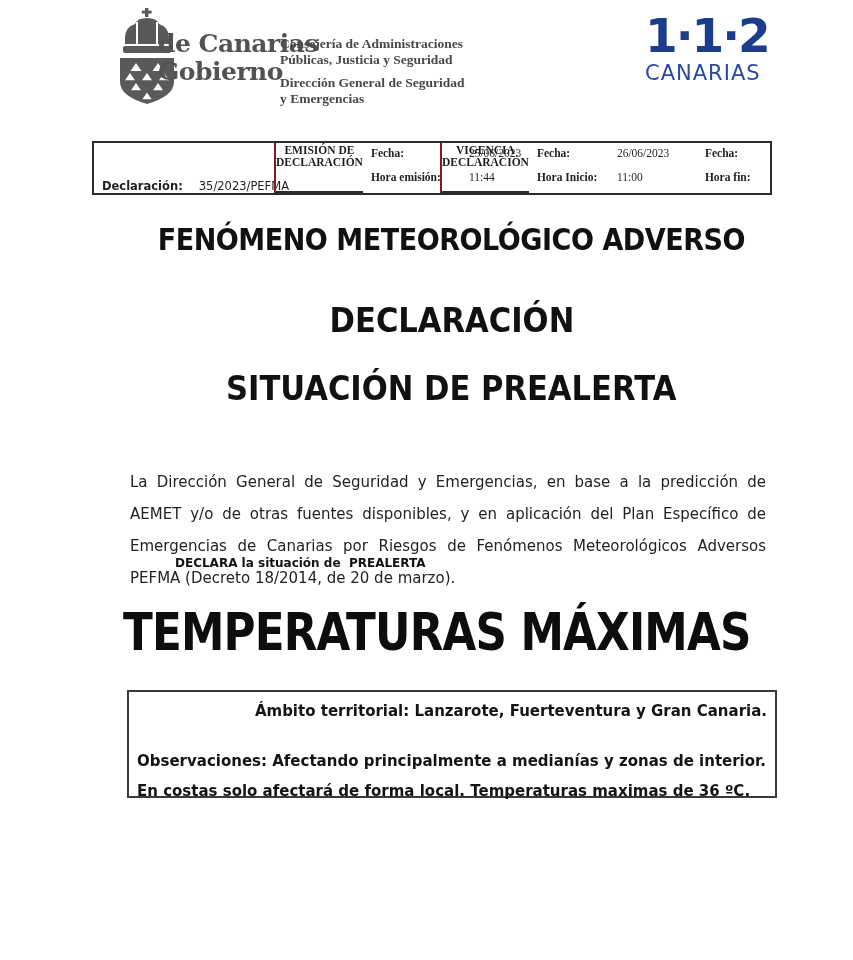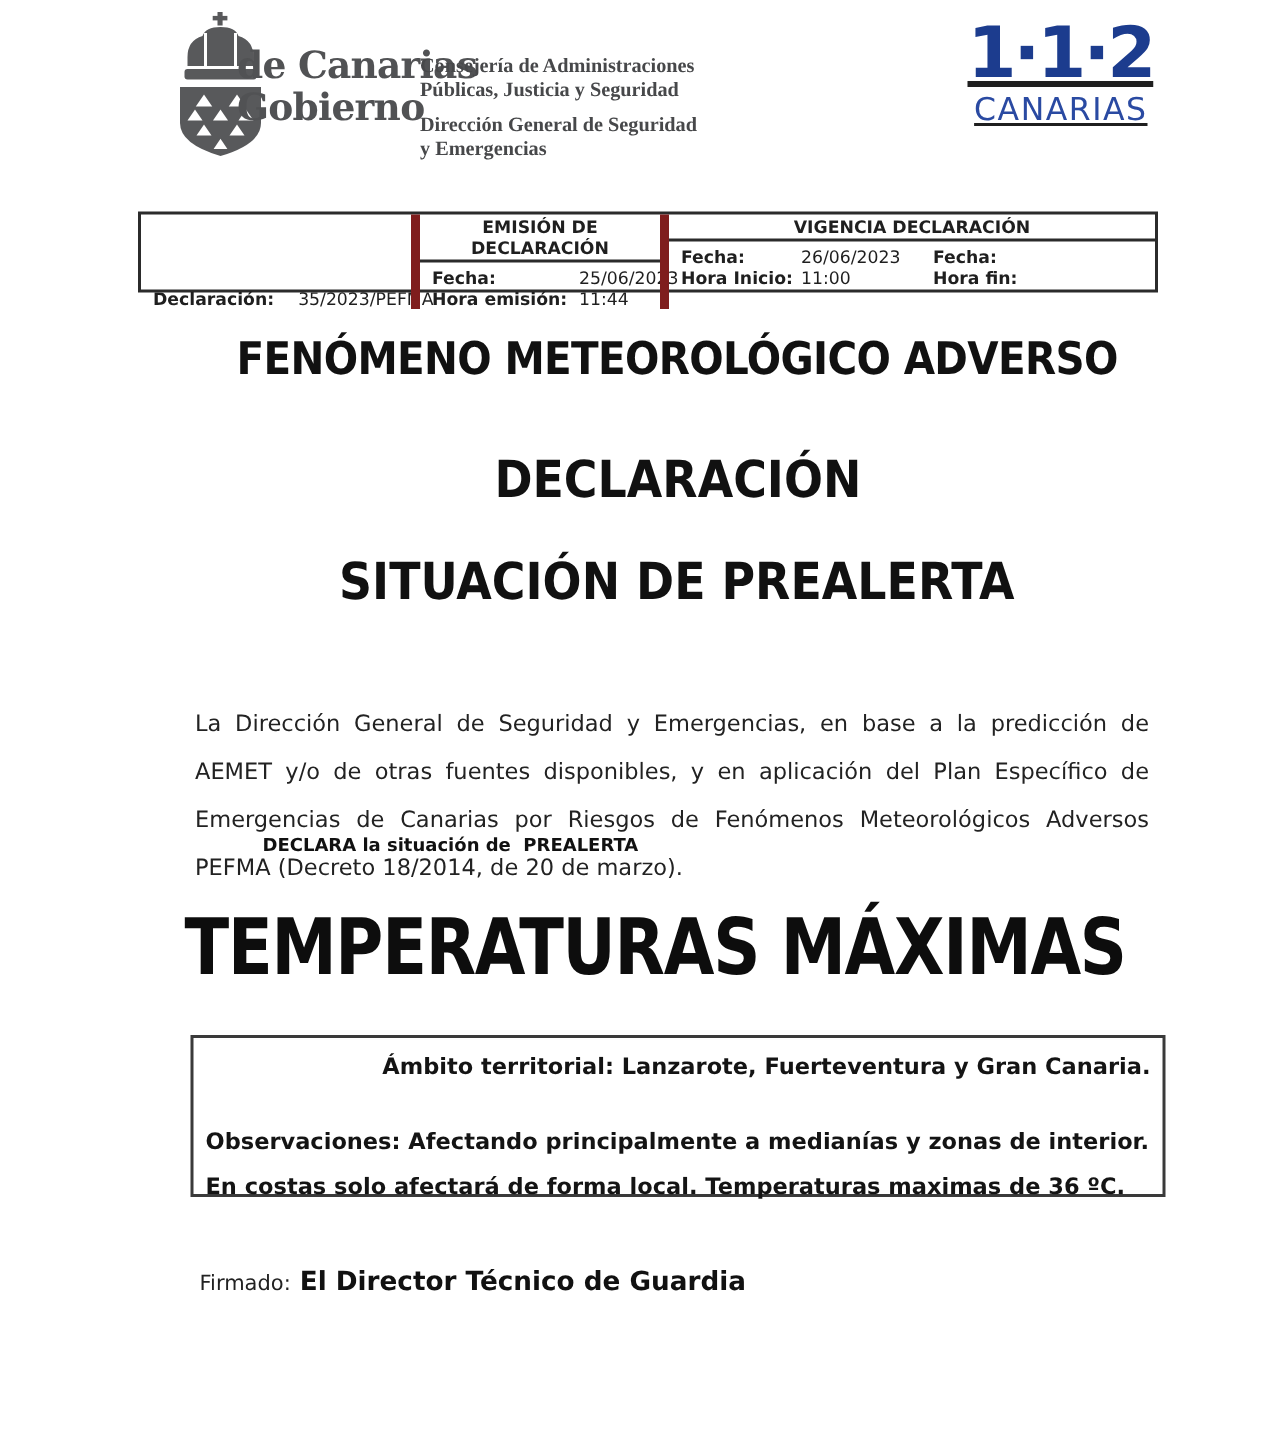--- a/index.html
+++ b/index.html
@@ -23,41 +23,40 @@
   }
   .dept{
     position:absolute;left:280px;top:36px;
     font-family:"Liberation Serif", serif;
     font-weight:bold;font-size:13.5px;line-height:16px;
     color:#47484a;
   }
   .dept .pair2{margin-top:7px;}
   .logo112{
     position:absolute;left:645px;top:12px;width:120px;
-    text-align:right;
-    text-decoration:underline;
+    text-align:left;
   }
   .logo112 .num{
     font-size:47px;font-weight:900;letter-spacing:-2px;
     line-height:48px;
   }
   .logo112 .region{
     font-size:21px;font-weight:normal;letter-spacing:1px;
     line-height:24px;margin-top:1px;
   }
 
   
   .decl-table{
     position:absolute;left:92px;top:141px;width:676px;height:50px;
     border:2px solid #2b2b2b;
     display:grid;grid-template-columns:180px 166px 1fr;
     background:#fff;font-size:11.5px;
   }
   .cell-decl{display:flex;align-items:flex-end;padding-left:8px;gap:16px;}
-  .tbl-section{border-left:6px solid #7f1d1d;display:flex;flex-direction:column;}
+  .tbl-section{border-left:2px solid #7f1d1d;display:flex;font-family:Liberation Serif, serif;}
   .tbl-head{
     text-align:center;font-weight:bold;font-size:11.5px;
     border-bottom:2px solid #2b2b2b;padding:1px 0;
   }
   .emision-body{
     display:grid;grid-template-columns:98px 1fr;
     padding:3px 0 0 8px;line-height:14px;
   }
   .vigencia-body{
     display:grid;grid-template-columns:80px 88px 80px 1fr;
@@ -200,19 +199,15 @@
   <div class="declara-line">DECLARA la situación de  PREALERTA</div>
 
   <div class="phenom"><span style="transform:none;">TEMPERATURAS MÁXIMAS</span></div>
 
   <div class="info-box">
     <p class="ambito">Ámbito territorial: Lanzarote, Fuerteventura y Gran Canaria.</p>
     <p class="obs">Observaciones: Afectando principalmente a medianías y zonas de interior. En costas solo afectará de forma local. Temperaturas maximas de 36 ºC.</p>
   </div>
 
   <div class="signature">
-    <div class="sig-line">
-      <span class="sig-label">Firmado:</span>
-      <span class="sig-title">El Director Técnico de Guardia</span>
-    </div>
   </div>
 
 </div>
 
 </body></html>

